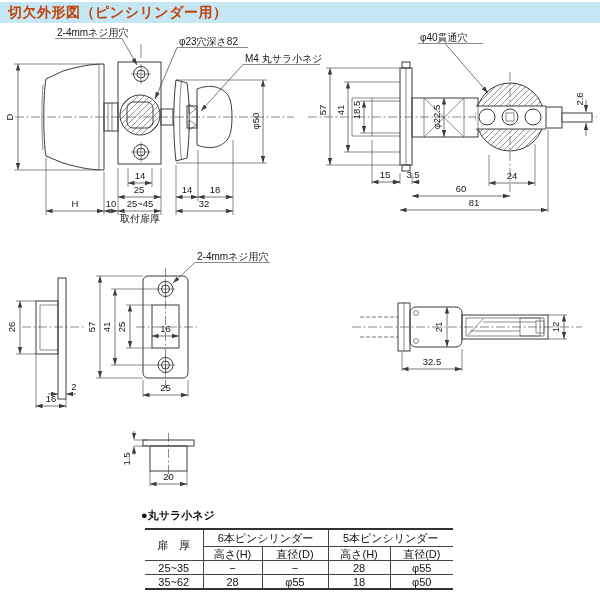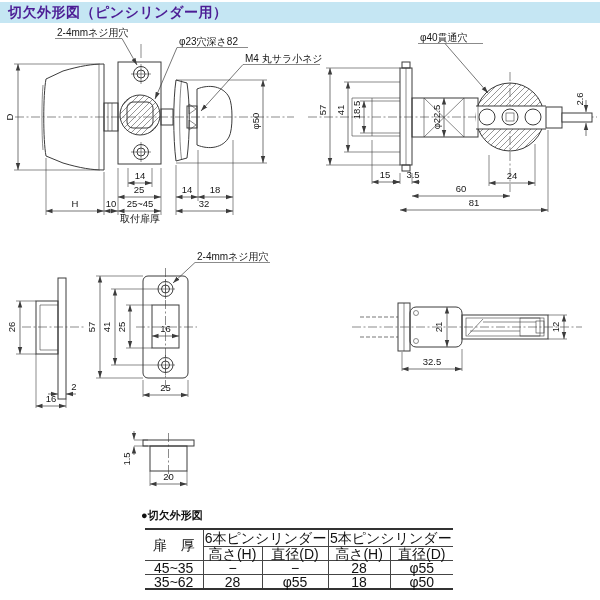--- a/index.html
+++ b/index.html
@@ -1,35 +1,35 @@
 <!DOCTYPE html>
 <html><head>
 <meta charset="utf-8">
 <style>
   html,body{margin:0;padding:0;}
   body{width:600px;height:600px;position:relative;background:#ffffff;
        font-family:"Liberation Sans","DejaVu Sans",sans-serif;overflow:hidden;}
   #titlebar{position:absolute;left:0;top:2px;width:600px;height:21px;background:#c5e6f3;
             display:flex;align-items:center;}
-  #titlebar span{margin-left:8px;font-size:14px;font-weight:bold;color:#4c1d95;letter-spacing:.5px;}
+  #titlebar span{margin-left:8px;font-size:14px;font-weight:bold;color:#c2410c;letter-spacing:.5px;}
   svg{position:absolute;left:0;top:0;}
   .ol{fill:none;stroke:#3c3c3c;stroke-width:1;}
   .olw{fill:#ffffff;stroke:#3c3c3c;stroke-width:1;}
   .olh{fill:url(#hatch);stroke:#3c3c3c;stroke-width:1;}
   .th{fill:none;stroke:#3c3c3c;stroke-width:.6;}
   .hd{fill:none;stroke:#3c3c3c;stroke-width:.7;stroke-dasharray:4 2;}
   .cl{fill:none;stroke:#3c3c3c;stroke-width:.6;stroke-dasharray:9 2.5 2 2.5;}
   .dim{fill:none;stroke:#3c3c3c;stroke-width:.7;}
   text{fill:#161616;}
   .dt{font-size:9.5px;text-anchor:middle;}
   .jl{font-size:10px;text-anchor:start;}
   
   #tblcap{position:absolute;left:141px;top:508px;font-size:11px;font-weight:bold;color:#111;}
   table{position:absolute;left:145px;top:528px;width:308px;border-collapse:collapse;table-layout:fixed;
-        font-size:14px;color:#111;border-top:2px solid #333;border-bottom:2px solid #333;}
+        font-size:11px;color:#111;border-top:2px solid #333;border-bottom:2px solid #333;}
   td{border:1px solid #444;text-align:center;padding:0;height:13px;line-height:12px;}
   tr.r1 td{height:16px;}
   td.cf{border-left:none;}
   td.cl2{border-right:none;}
 </style>
 </head>
 <body>
 
 <div id="titlebar" style="background: rgb(197, 230, 243);">
   <span>切欠外形図（ピンシリンダー用）</span>
@@ -286,21 +286,21 @@
       <line class="th" x1="548" y1="339" x2="567" y2="339"></line>
     <line class="dim" x1="564" y1="315" x2="564" y2="339" marker-start="url(#mb)" marker-end="url(#ma)"></line>
     <text class="dt" transform="rotate(-90 559 327)" x="559" y="327">12</text>
     <line class="th" x1="402" y1="352" x2="402" y2="371"></line>
       <line class="th" x1="462" y1="349" x2="462" y2="371"></line>
     <line class="dim" x1="402" y1="369" x2="462" y2="369" marker-start="url(#mb)" marker-end="url(#ma)"></line>
     <text class="dt" x="432" y="365">32.5</text>
   </g>
 </svg>
 
-<div id="tblcap">●切欠外形図</div>
+<div id="tblcap">●丸サラ小ネジ</div>
 <table>
   <colgroup>
       <col style="width:58px">
       <col style="width:59px">
       <col style="width:66px">
       <col style="width:62px">
       <col style="width:63px">
     </colgroup>
   <tbody>
       <tr class="r1">
@@ -308,21 +308,21 @@
     <td colspan="2">6本ピンシリンダー</td>
     <td colspan="2" class="cl2">5本ピンシリンダー</td>
   </tr>
   <tr>
     <td>高さ(H)</td>
     <td>直径(D)</td>
     <td>高さ(H)</td>
     <td class="cl2">直径(D)</td>
   </tr>
   <tr>
-    <td class="cf">45~35</td>
+    <td class="cf">25~35</td>
     <td>−</td>
     <td>−</td>
     <td>28</td>
     <td class="cl2">φ55</td>
   </tr>
   <tr>
     <td class="cf">35~62</td>
     <td>28</td>
     <td>φ55</td>
     <td>18</td>

